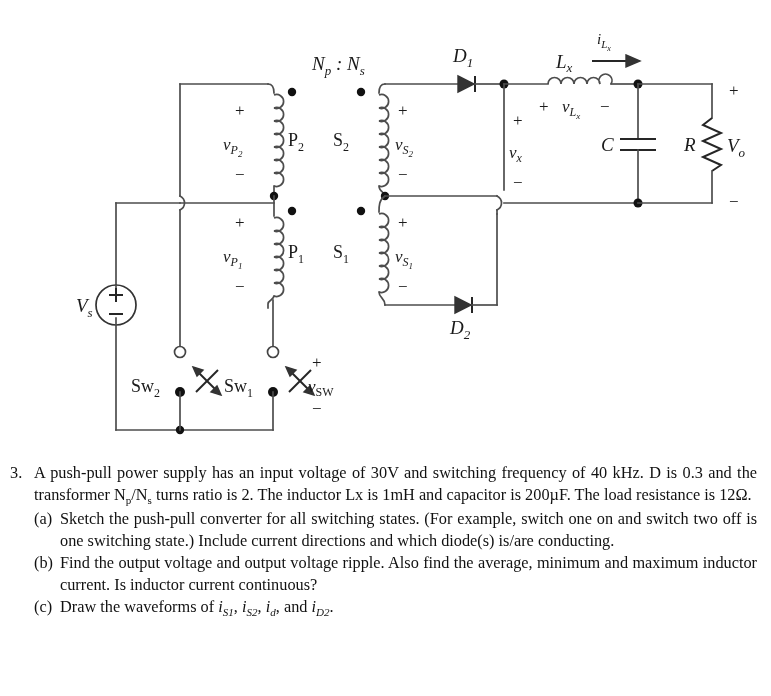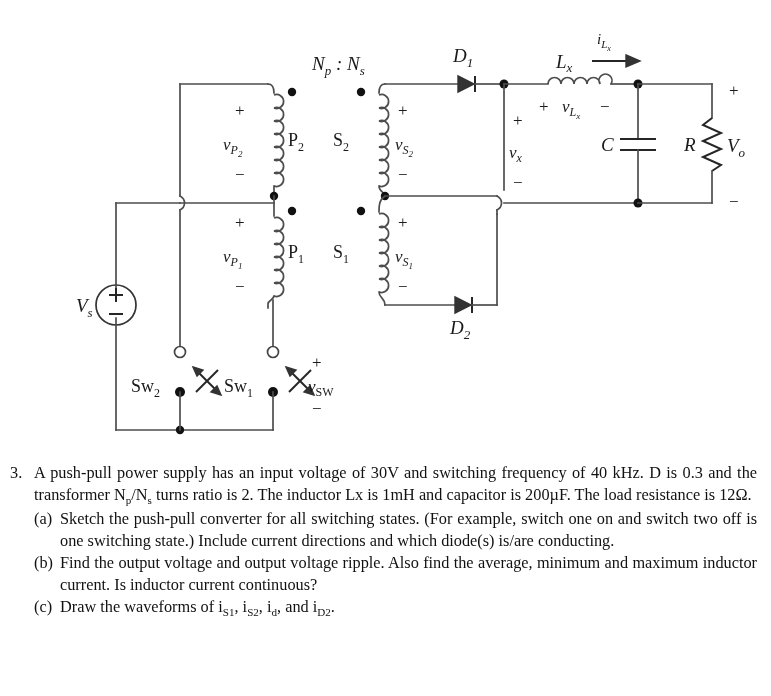--- a/index.html
+++ b/index.html
@@ -104,21 +104,21 @@
   .sub-tag {
     width: 26px;
     flex: 0 0 26px;
   }
   .sub-body {
     flex: 1 1 auto;
     text-align: justify;
   }
   .indent-1 { padding-left: 24px; }
   sub { font-size: 0.68em; }
-  .it { }
+  .it { font-style: italic; }
 </style>
 </head>
 <body>
 
 <div id="circuit-wrap">
 <svg id="circuit" width="771" height="455" viewBox="0 0 771 455" xmlns="http://www.w3.org/2000/svg">
 
   <defs>
 
     <g id="coilseg"></g>

